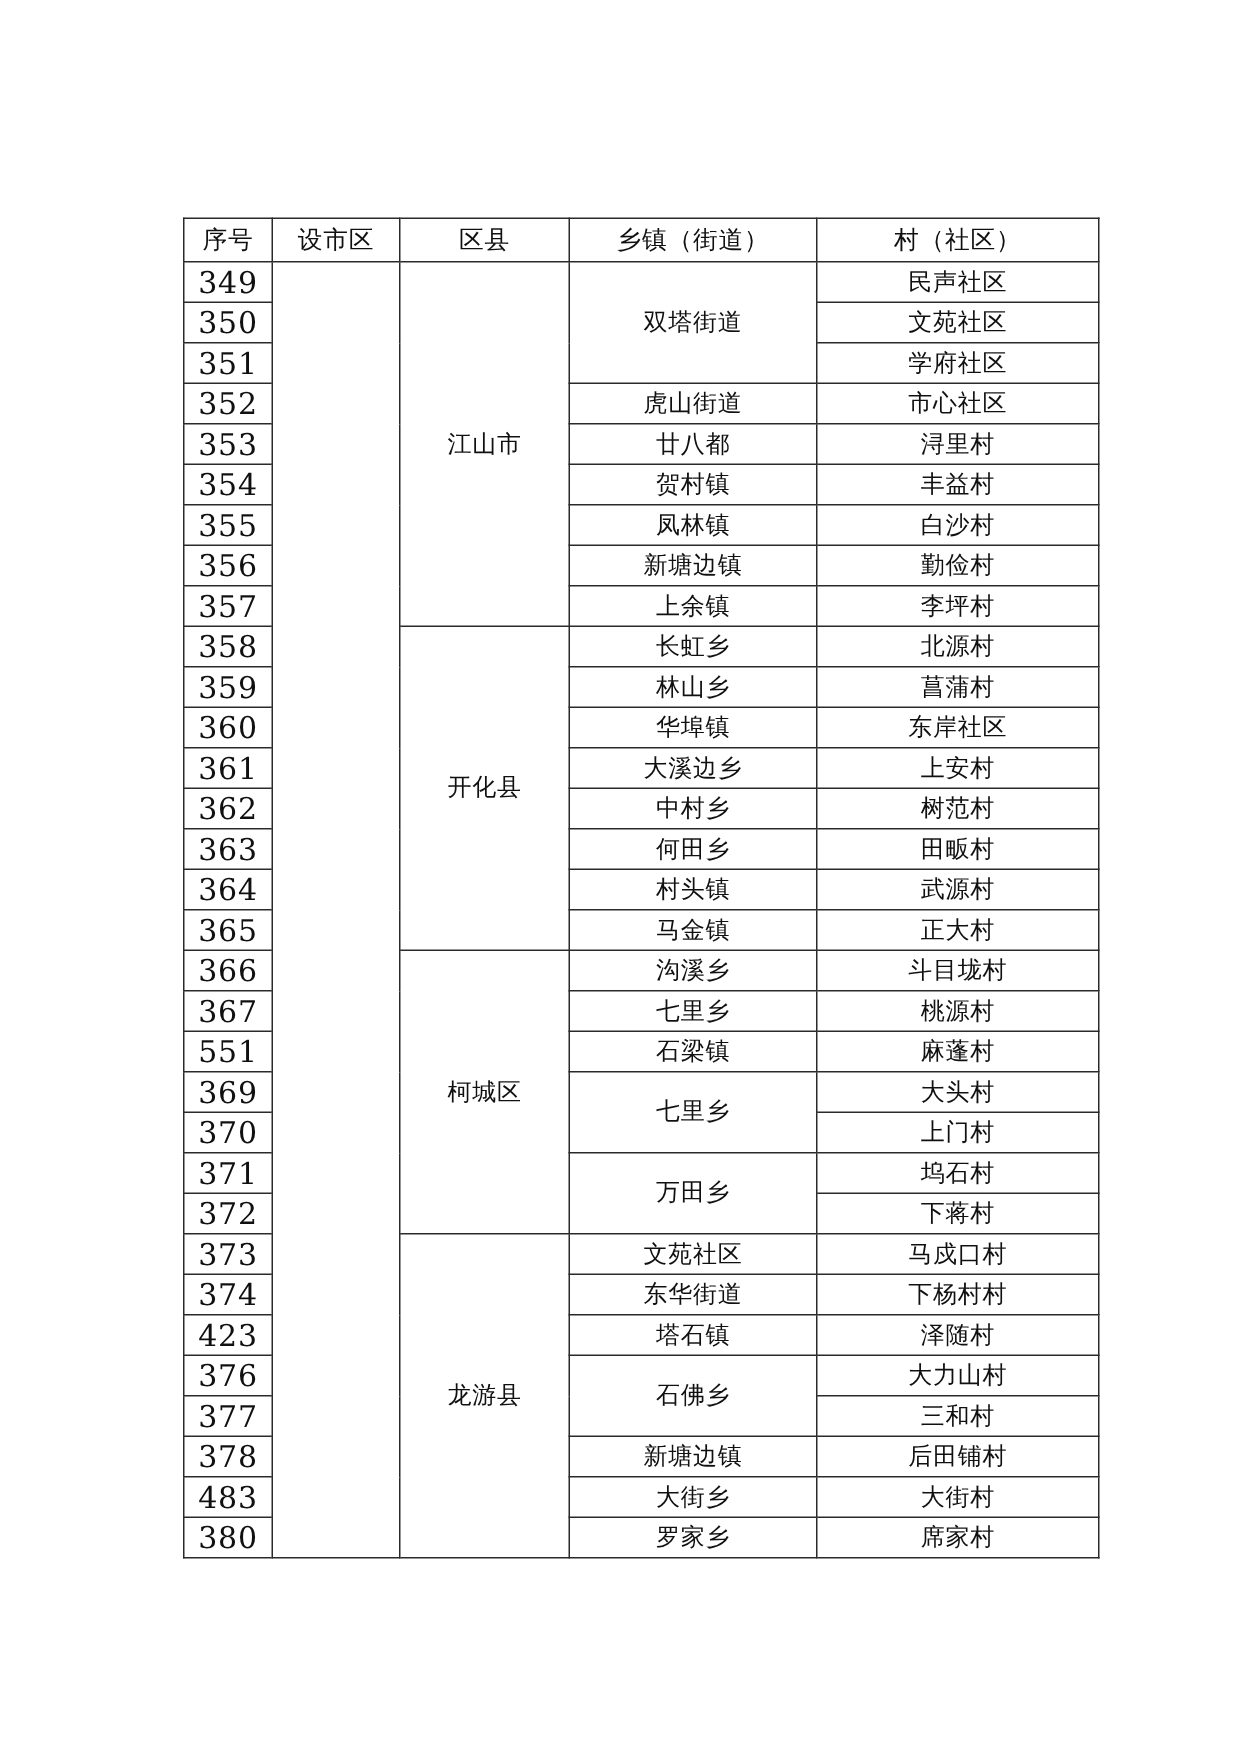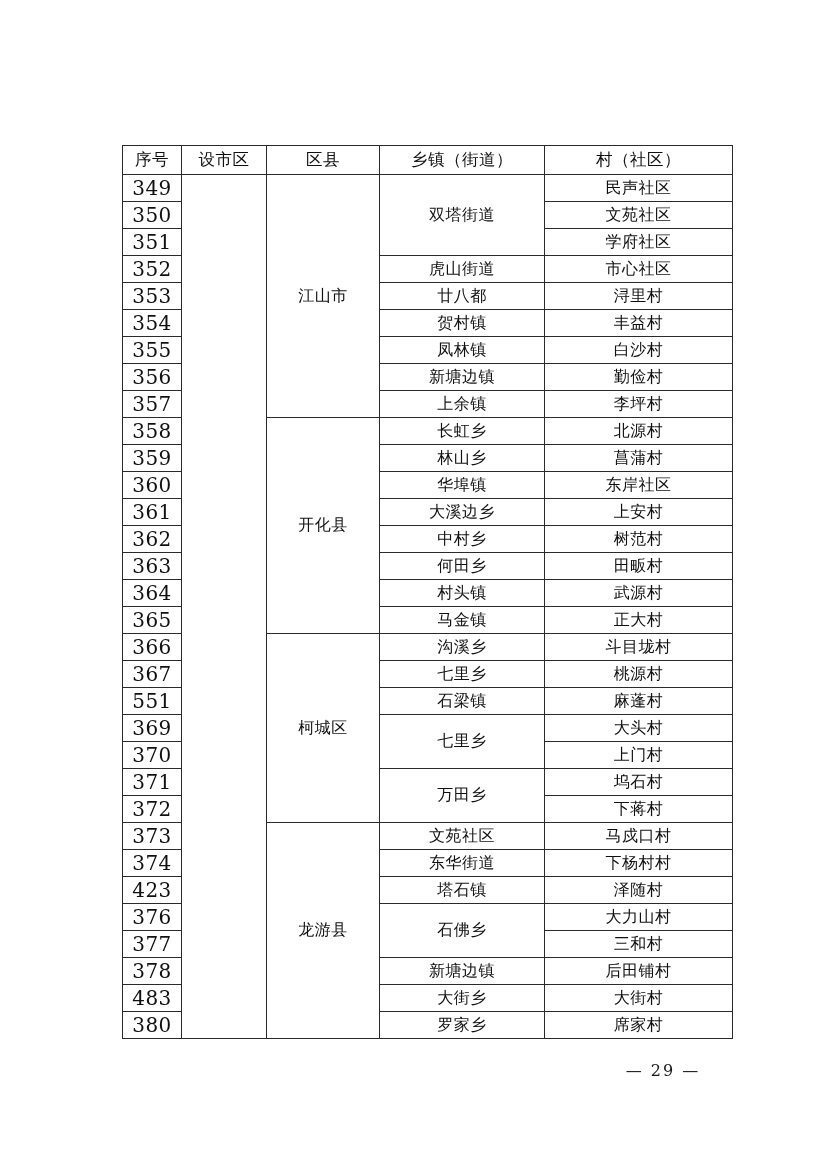--- a/index.html
+++ b/index.html
@@ -277,17 +277,14 @@
           </tr>
           <tr>
             <td class="seq">380</td>
             <td class="town" rowspan="1">罗家乡</td>
             <td class="vill">席家村</td>
           </tr>
         </tbody>
     </table>
   </div>
 
-  <div class="footer">
-    <span class="pg">— 29 —</span>
-  </div>
 
 </div>
 
 </body></html>

